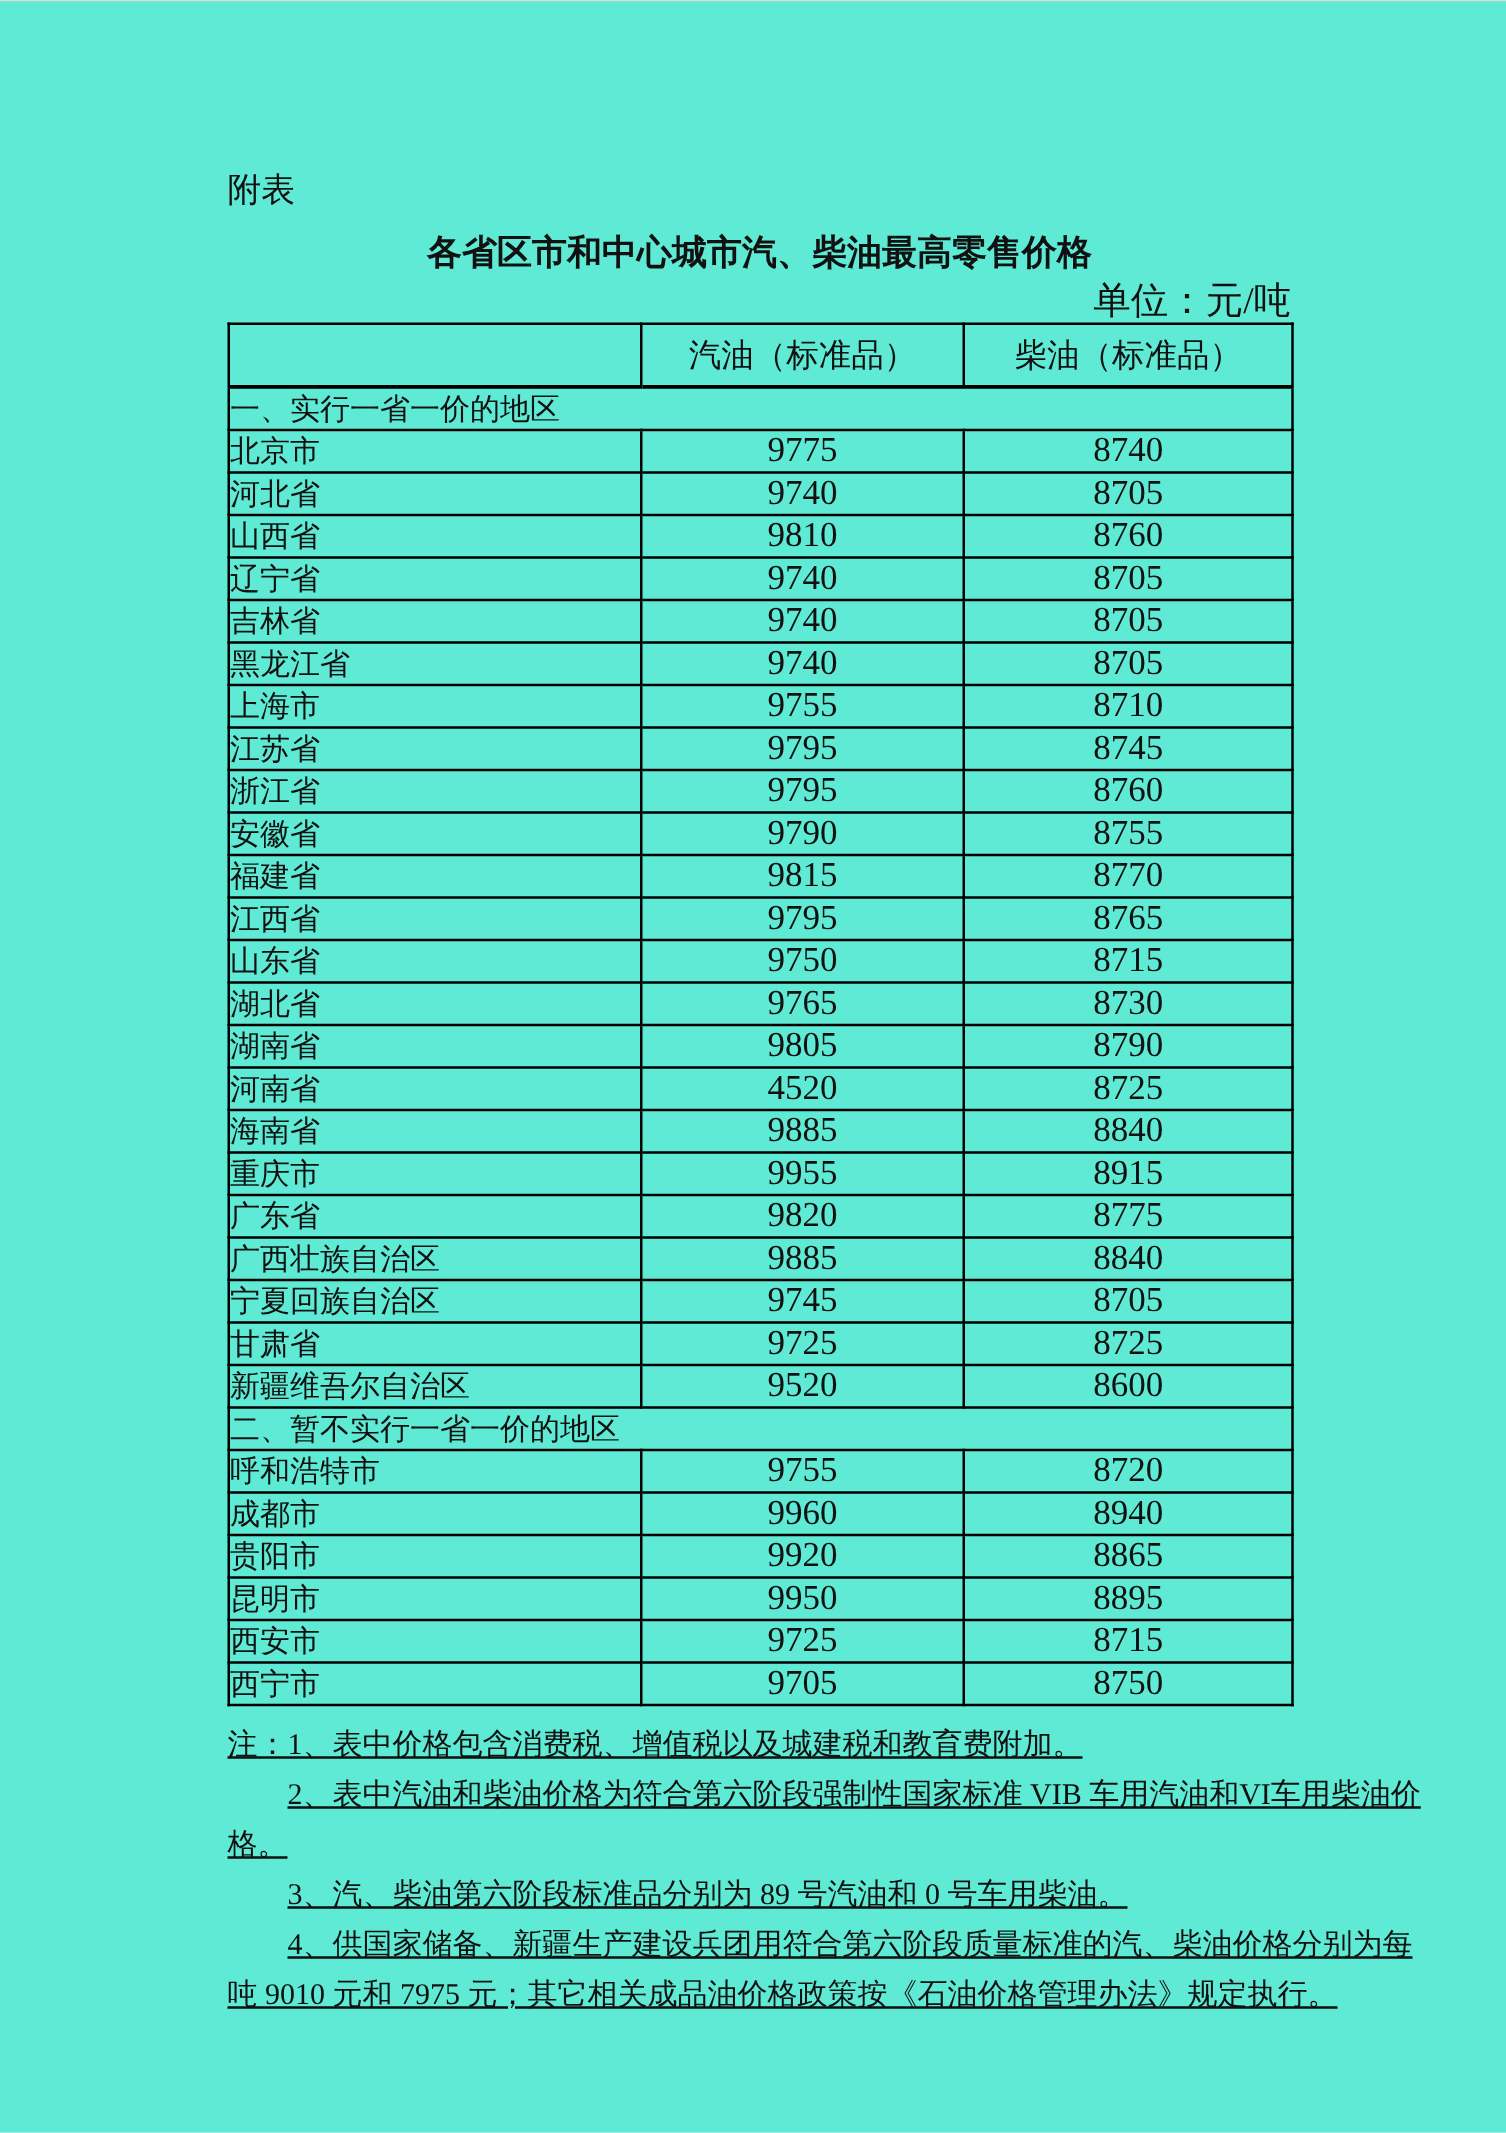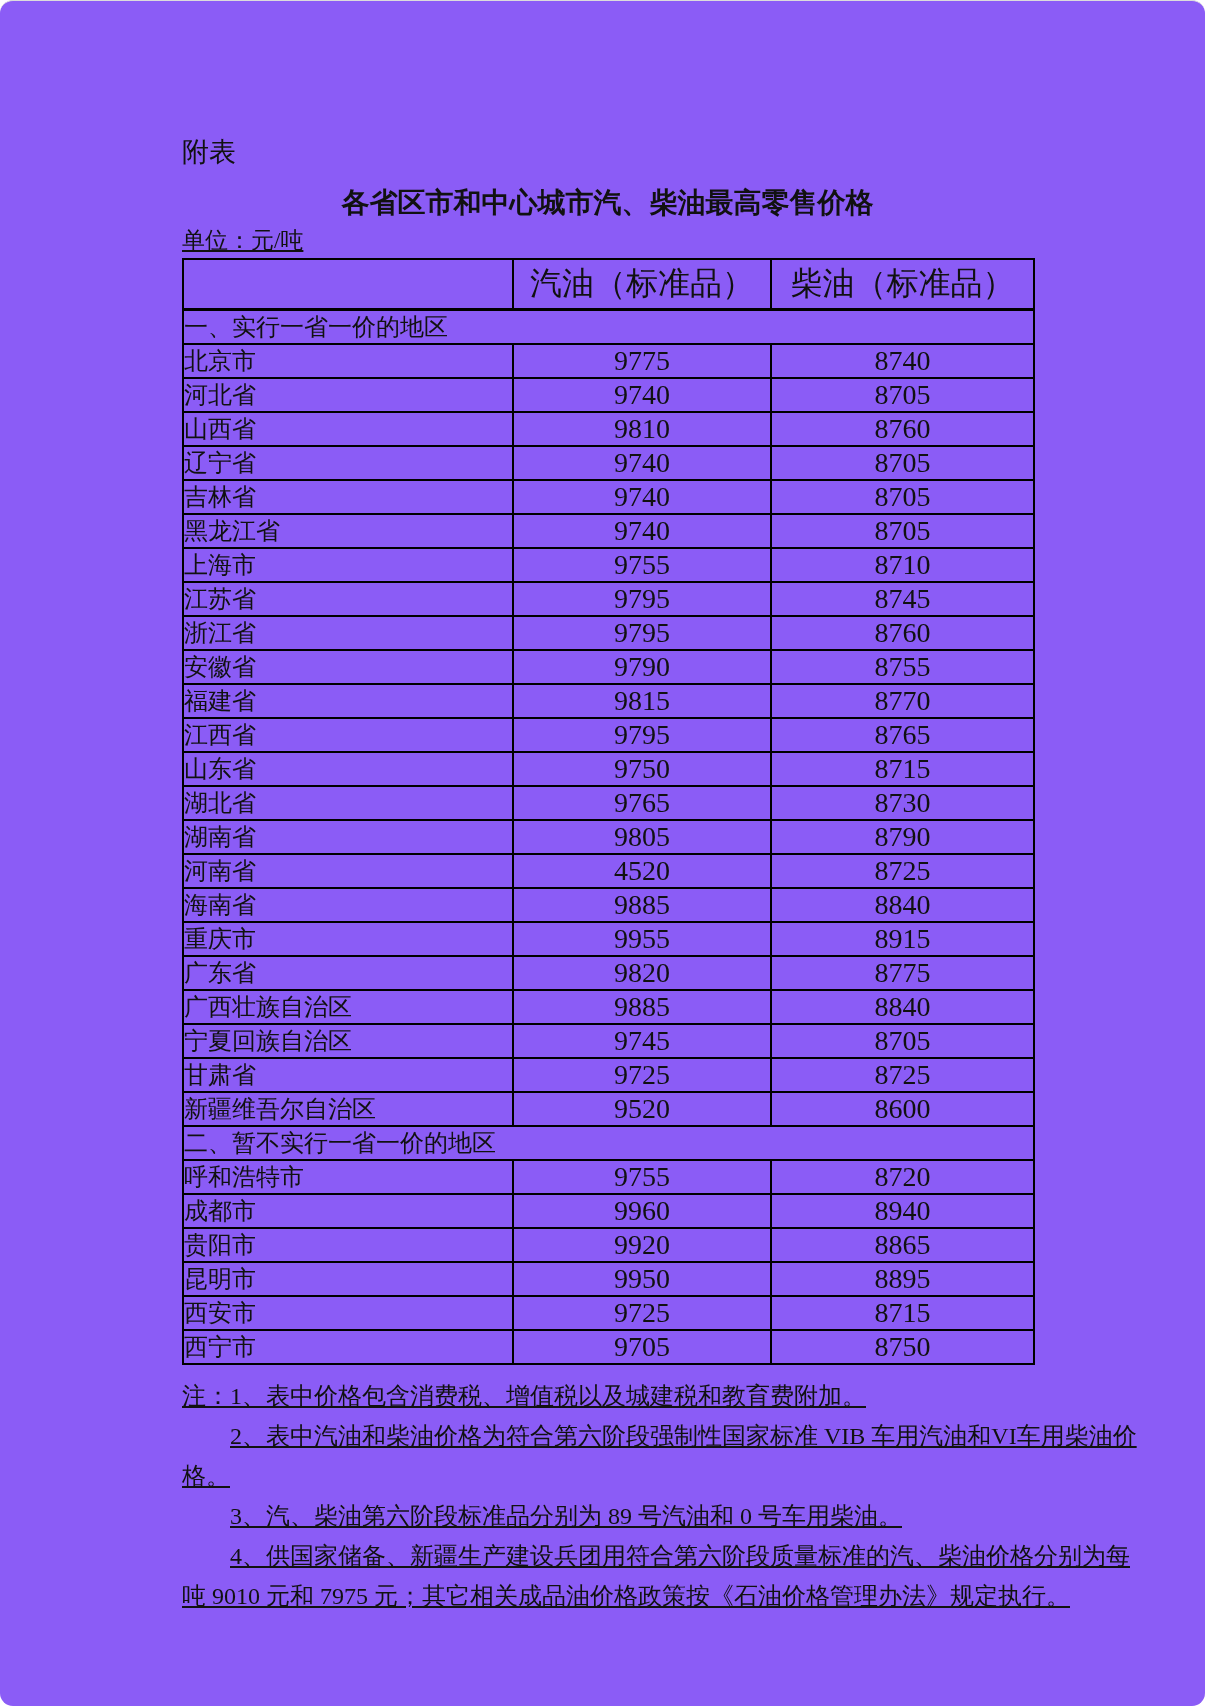--- a/index.html
+++ b/index.html
@@ -11,24 +11,23 @@
     width: 1205px;
     height: 1706px;
     font-family: "Liberation Serif", "DejaVu Serif", serif;
     color: #111111;
     overflow: hidden;
   }
   .page {
     position: relative;
     width: 1205px;
     height: 1706px;
-    background: #8b5cf6;
+    background: #5eead4;
     border-top: 1px solid #dcdcdc;
     box-sizing: border-box;
-    border-radius: 13px;
   }
   .doc {
     position: absolute;
     left: 182px;
     top: 134px;
     width: 851px;
   }
   .fubiao {
     font-size: 27px;
     line-height: 34px;
@@ -37,39 +36,39 @@
   .title {
     margin-top: 16px;
     text-align: center;
     font-weight: bold;
     font-size: 28px;
     line-height: 36px;
   }
   .unit {
     margin-top: 6px;
     margin-bottom: 3px;
-    font-size: 23px;
+    text-align: right;
+    font-size: 30px;
     line-height: 28px;
-    text-decoration: underline;
   }
   table.price-table {
     border-collapse: collapse;
     width: 851px;
     table-layout: fixed;
   }
   table.price-table th,
   table.price-table td {
     border: 2px solid #000000;
     font-weight: normal;
     padding: 0;
     overflow: hidden;
   }
   table.price-table thead th {
     height: 48px;
-    font-size: 32px;
+    font-size: 26px;
     text-align: center;
     border-bottom-width: 3px;
   }
   td.section {
     height: 31px;
     font-size: 24px;
     text-align: left;
     padding-left: 3px;
   }
   td.region {

